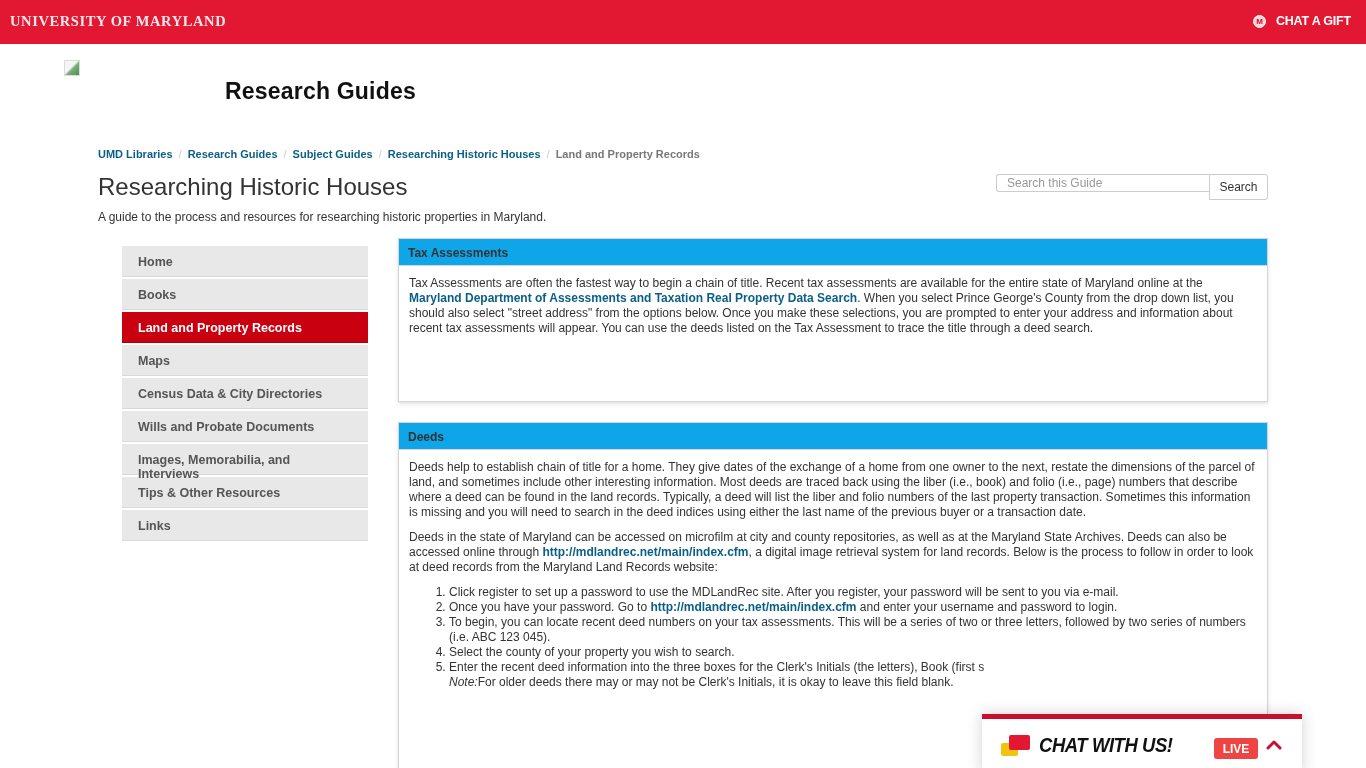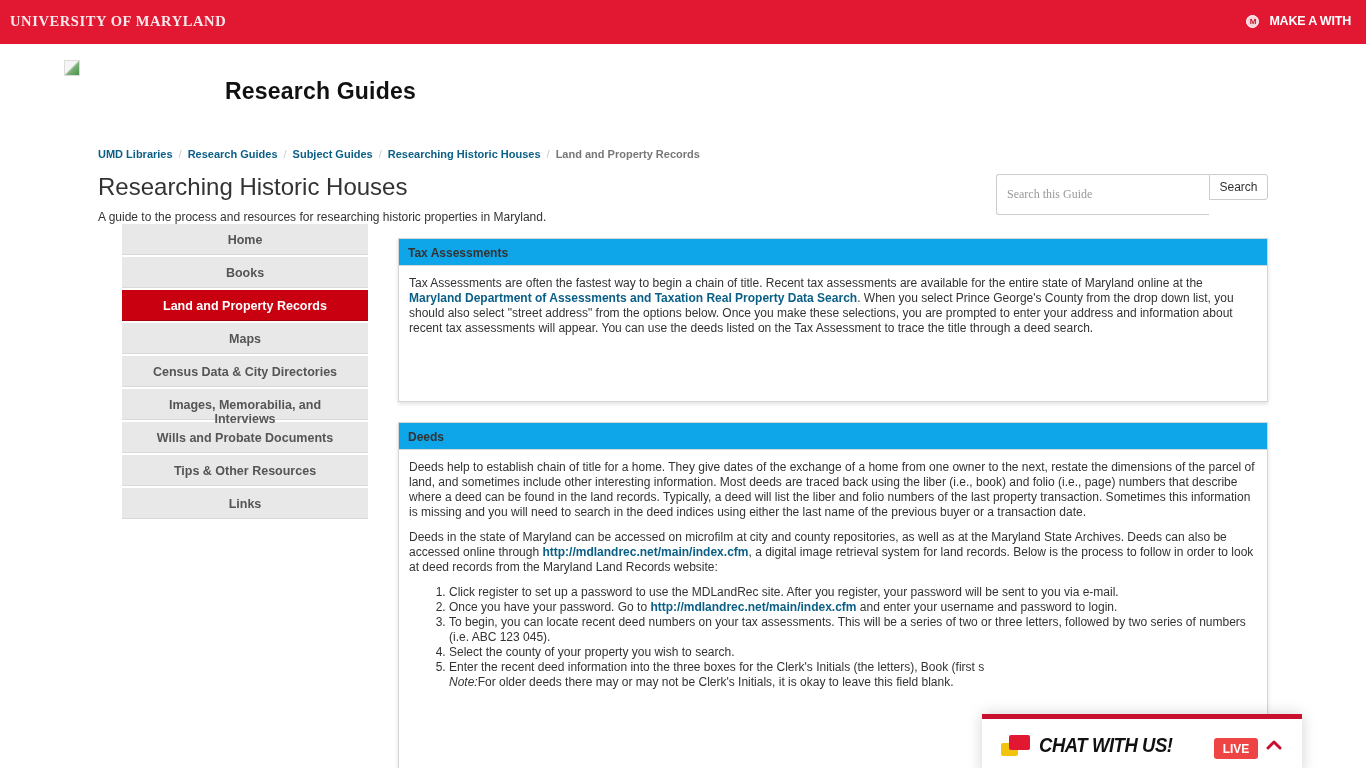--- a/index.html
+++ b/index.html
@@ -1,18 +1,18 @@
 <!DOCTYPE html>
 <html><head>
 <meta charset="utf-8">
 <style>
   * { box-sizing: border-box; margin: 0; padding: 0; }
   html, body { width: 1366px; height: 768px; overflow: hidden; background: #ffffff; }
   body { font-family: "Liberation Sans", sans-serif; color: #333333; position: relative; }
-  a { text-decoration: none; text-align: center; }
+  a { text-decoration: none; }
 
   
   .topbar { position: absolute; left: 0; top: 0; width: 1366px; height: 44px; background: #e21833; }
   .umd-wordmark { position: absolute; left: 10px; top: 13px; font-family: "Liberation Serif", serif; font-weight: bold; font-size: 14.5px; letter-spacing: 0.6px; color: #fbe7ea; }
   .gift { position: absolute; right: 15px; top: 14px; display: flex; align-items: center; gap: 10px; color: #ffffff; font-weight: bold; font-size: 12.5px; letter-spacing: -0.2px; }
   .gift-icon { width: 13px; height: 13px; border-radius: 50%; background: #f5d5da; color: #c8102e; font-size: 8px; font-weight: bold; display: flex; align-items: center; justify-content: center; border: 1px solid #ffffff; }
 
   
   .broken-img { position: absolute; left: 64px; top: 60px; width: 16px; height: 16px; border: 1px solid #dcdcdc; background: linear-gradient(135deg, #f5f5f5 0%, #f5f5f5 45%, #7cb07c 55%, #4a8f4a 100%); }
   .site-title { position: absolute; left: 225px; top: 78px; font-size: 23px; font-weight: bold; color: #111111; letter-spacing: 0.2px; }
@@ -21,26 +21,26 @@
   .breadcrumb { position: absolute; left: 98px; top: 148px; font-size: 11px; display: flex; align-items: center; }
   .breadcrumb a { color: #0a5f86; font-weight: bold; }
   .breadcrumb .sep { color: #cccccc; margin: 0 6px; }
   .breadcrumb .current { color: #777777; font-weight: bold; }
 
   .guide-title { position: absolute; left: 98px; top: 173px; font-size: 24px; color: #333333; font-weight: normal; }
   .guide-desc { position: absolute; left: 98px; top: 210px; font-size: 12px; color: #333333; }
 
   
   .search { position: absolute; left: 996px; top: 174px; width: 272px; height: 30px; display: flex; }
-  .search-input { width: 213px; height: 41px; border: 1px solid #cccccc; border-right: none; border-radius: 3px 0 0 3px; padding: 0 10px; font-size: 12px; color: #555555; font-family: Liberation Serif, serif; }
+  .search-input { width: 213px; height: 18px; border: 1px solid #cccccc; border-right: none; border-radius: 3px 0 0 3px; padding: 0 10px; font-size: 12px; color: #555555; font-family: Liberation Sans, sans-serif; }
   .search-input::placeholder { color: #999999; }
   .search-btn { width: 59px; height: 26px; border: 1px solid #cccccc; border-radius: 0 3px 3px 0; background: #ffffff; font-size: 12px; color: #333333; font-family: "Liberation Sans", sans-serif; }
 
   
-  .sidenav { position: absolute; left: 98px; top: 224px; width: 270px; padding-left: 24px; }
+  .sidenav { position: absolute; left: 98px; top: 246px; width: 270px; padding-left: 24px; }
   .nav-item { display: block; height: 31px; margin-bottom: 2px; background: #e8e8e8; border-bottom: 1px solid #d9d9d9; padding: 9px 16px 0; font-size: 12.5px; font-weight: bold; color: #555555; }
   .nav-item.active { background: #c8000f; color: #ffffff; border-bottom-color: #a8000c; }
 
   
   .panel { position: absolute; left: 398px; width: 870px; border: 1px solid #d6d6d6; background: #ffffff; box-shadow: 0 2px 4px rgba(0,0,0,0.12); }
   .panel-heading { height: 27px; background: #0ea5e9; border-bottom: 1px solid #d6d6d6; padding: 7px 9px 0; font-size: 12px; font-weight: bold; color: #333333; }
   .panel-body { padding: 10px 10px 0 10px; font-size: 12px; line-height: 15px; color: #333333; }
   .panel-body p { margin-bottom: 10px; }
   .panel-body a { color: #0a5f86; font-weight: bold; }
   .panel-body ol { padding-left: 40px; }
@@ -59,21 +59,21 @@
   .live-badge { position: absolute; left: 232px; top: 19px; width: 44px; height: 21px; background: #ef4444; color: #ffffff; font-size: 12px; font-weight: bold; border-radius: 3px; display: flex; align-items: center; justify-content: center; }
   .chevron { position: absolute; left: 284px; top: 18px; width: 16px; height: 16px; }
 </style>
 </head>
 <body>
 
 <div class="topbar">
   <a class="umd-wordmark">UNIVERSITY OF MARYLAND</a>
   <a class="gift">
     <span class="gift-icon">M</span>
-    <span>MAKE A WITH</span>
+    <span>CHAT A GIFT</span>
   </a>
 </div>
 
 <div class="broken-img"></div>
 <a class="site-title">Research Guides</a>
 
 <nav class="breadcrumb">
   <a>UMD Libraries</a>
   <span class="sep">/</span>
   <a>Research Guides</a>
@@ -92,22 +92,22 @@
   <input class="search-input" type="text" placeholder="Search this Guide" style="">
   <button class="search-btn" type="button">Search</button>
 </form>
 
 <nav class="sidenav">
   <a class="nav-item">Home</a>
   <a class="nav-item">Books</a>
   <a class="nav-item active">Land and Property Records</a>
   <a class="nav-item">Maps</a>
   <a class="nav-item">Census Data &amp; City Directories</a>
+  <a class="nav-item">Wills and Probate Documents</a>
   <a class="nav-item">Images, Memorabilia, and Interviews</a>
-  <a class="nav-item">Wills and Probate Documents</a>
   <a class="nav-item">Tips &amp; Other Resources</a>
   <a class="nav-item">Links</a>
 </nav>
 
 <section class="panel" id="panel-tax">
   <div class="panel-heading">Tax Assessments</div>
   <div class="panel-body">
     <p><span>Tax Assessments are often the fastest way to begin a chain of title. Recent tax assessments are available for the entire state of Maryland online at the </span><a>Maryland Department of Assessments and Taxation Real Property Data Search</a><span>. When you select Prince George's County from the drop down list, you should also select "street address" from the options below. Once you make these selections, you are prompted to enter your address and information about recent tax assessments will appear. You can use the deeds listed on the Tax Assessment to trace the title through a deed search.</span></p>
   </div>
 </section>

